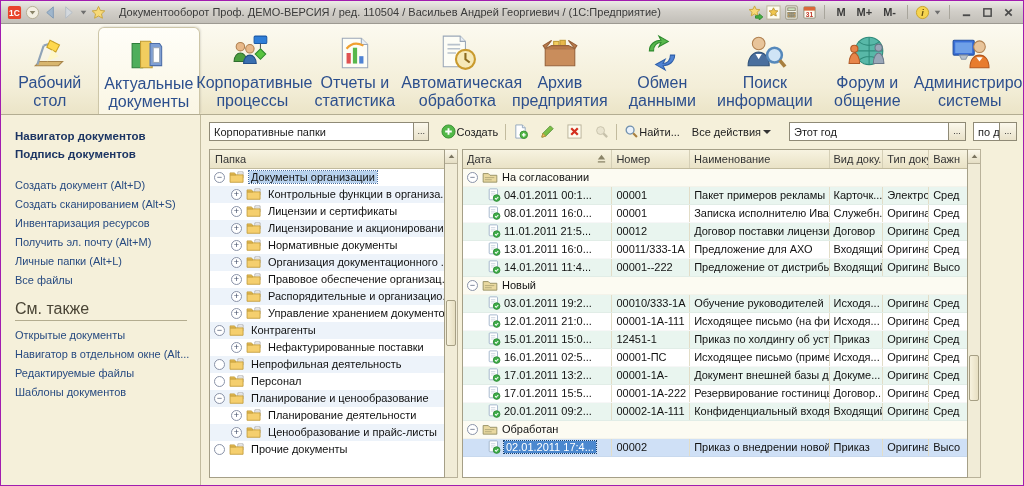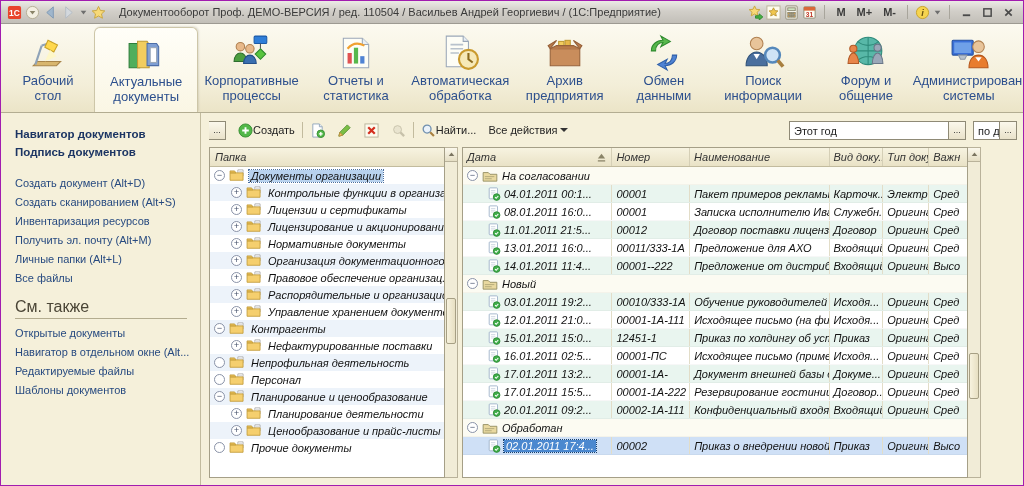--- a/index.html
+++ b/index.html
@@ -13,21 +13,21 @@
   .tsep{width:1px;height:14px;background:#a8a59c;margin:0 4px;flex:0 0 1px;}
   .title-text{margin-left:10px;white-space:nowrap;overflow:hidden;color:#3a3a3a;}
   .spacer{flex:1;}
   .mbtn{font-weight:bold;font-size:11px;color:#3c3c3c;padding:0 4px;cursor:pointer;}
   .winbtn{width:18px;height:15px;display:flex;align-items:center;justify-content:center;cursor:pointer;}
   .winbtn svg{width:11px;height:11px;}
   
   .ribbon{flex:0 0 88px;background:linear-gradient(#fcfaf0,#f3eed8 70%,#ebe4c7);border-bottom:1px solid #b3ad92;display:flex;align-items:stretch;padding:0 2px;}
   .rsec{display:flex;flex-direction:column;align-items:center;justify-content:flex-start;padding:7px 7px 3px;margin:3px 1px 0;min-width:74px;cursor:pointer;}
   .ricn{width:46px;height:38px;margin-bottom:2px;}
-  .rlbl{font-size:13px;line-height:1.12;color:#2c4f8d;text-align:center;max-width:112px;}
+  .rlbl{font-size:16px;line-height:1.12;color:#2c4f8d;text-align:center;max-width:112px;}
   .rsec.active{background:linear-gradient(#fffef8,#faf6e4);border:1px solid #cdc6a8;border-bottom:none;border-radius:6px 6px 0 0;box-shadow:1px -1px 2px rgba(0,0,0,.10);}
   
   .content{flex:1;display:flex;overflow:hidden;}
   .sidebar{flex:0 0 200px;box-sizing:border-box;padding:12px 6px 0 14px;border-right:1px solid #c2bb9e;background:#f5f0da;overflow:hidden;}
   .sb-primary{font-weight:bold;color:#1c3563;font-size:11.5px;line-height:18px;white-space:nowrap;cursor:pointer;}
   .sb-link{color:#274a80;font-size:11px;line-height:19px;white-space:nowrap;overflow:hidden;cursor:pointer;}
   .sb-gap{height:13px;}
   .sb-section{color:#4a4536;font-size:16px;border-bottom:1px solid #b3ac8f;margin:10px 0 5px;padding-bottom:2px;width:172px;}
   
   .main{flex:1;box-sizing:border-box;padding:6px 6px 0 8px;display:flex;flex-direction:column;overflow:hidden;}
@@ -38,21 +38,21 @@
   .dots{box-sizing:border-box;width:17px;height:19px;border:1px solid #8f8a76;border-left:none;background:linear-gradient(#fbf8ec,#e9e2ca);font-size:9px;text-align:center;line-height:16px;cursor:pointer;color:#333;}
   .tgap{width:12px;flex:0 0 12px;}
   .tsep2{width:1px;height:16px;background:#c2bb9e;margin:0 7px;flex:0 0 1px;}
   .tool{display:flex;align-items:center;cursor:pointer;white-space:nowrap;}
   .ticn{width:15px;height:15px;flex:0 0 15px;}
   .caret{width:8px;height:8px;margin-left:2px;}
   .right-tools{margin-left:auto;display:flex;align-items:center;padding-left:18px;}
   .period-input{width:160px;}
   .to-input{width:27px;margin-left:7px;}
   
-  .panels{flex:1;display:flex;align-items:stretch;overflow:hidden;margin-bottom:7px;font-style:italic;}
+  .panels{flex:1;display:flex;align-items:stretch;overflow:hidden;margin-bottom:7px;}
   .tree-wrap,.table-wrap{display:flex;}
   .table-wrap{margin-left:4px;}
   .tree-panel{width:236px;box-sizing:border-box;border:1px solid #a59f87;background:#fff;display:flex;flex-direction:column;}
   .table-panel{width:506px;box-sizing:border-box;border:1px solid #a59f87;background:#fff;display:flex;flex-direction:column;}
   .phead{flex:0 0 18px;background:linear-gradient(#f7f3e0,#e9e2c6);border-bottom:1px solid #c2bb9e;font-size:11px;color:#333;display:flex;align-items:center;padding:0 5px;}
   .tree-body,.tbody{flex:1;overflow:hidden;background:#fff;}
   .trow{height:17px;display:flex;align-items:center;font-size:11px;color:#111;white-space:nowrap;overflow:hidden;cursor:pointer;}
   .trow.alt{background:#edf3fa;}
   .exp{flex:0 0 11px;width:11px;height:11px;box-sizing:border-box;border:1px solid #8a93a8;border-radius:50%;font-size:9px;line-height:8px;text-align:center;color:#44506a;background:#fff;margin-right:4px;cursor:pointer;}
   .fold{width:16px;height:13px;margin-right:4px;flex:0 0 16px;}
@@ -332,20 +332,21 @@
           <div class="sb-link">Открытые документы</div>
           <div class="sb-link">Навигатор в отдельном окне (Alt...</div>
           <div class="sb-link">Редактируемые файлы</div>
           <div class="sb-link">Шаблоны документов</div>
         </div>
     </div>
 
     <div class="main">
 
       <div class="tbar">
+        <span class="input folder-input">Корпоративные папки</span>
         <span class="dots">...</span>
         <span class="tgap"></span>
         <span class="tool">
           <span class="icn ticn">
               <svg viewBox="0 0 16 16">
                 <circle cx="8" cy="8" r="7" fill="#52b848" stroke="#3a8f33"></circle>
                 <path d="M8 4.5v7M4.5 8h7" stroke="#fff" stroke-width="2"></path>
               </svg>
             </span>
           <span>Создать</span>

